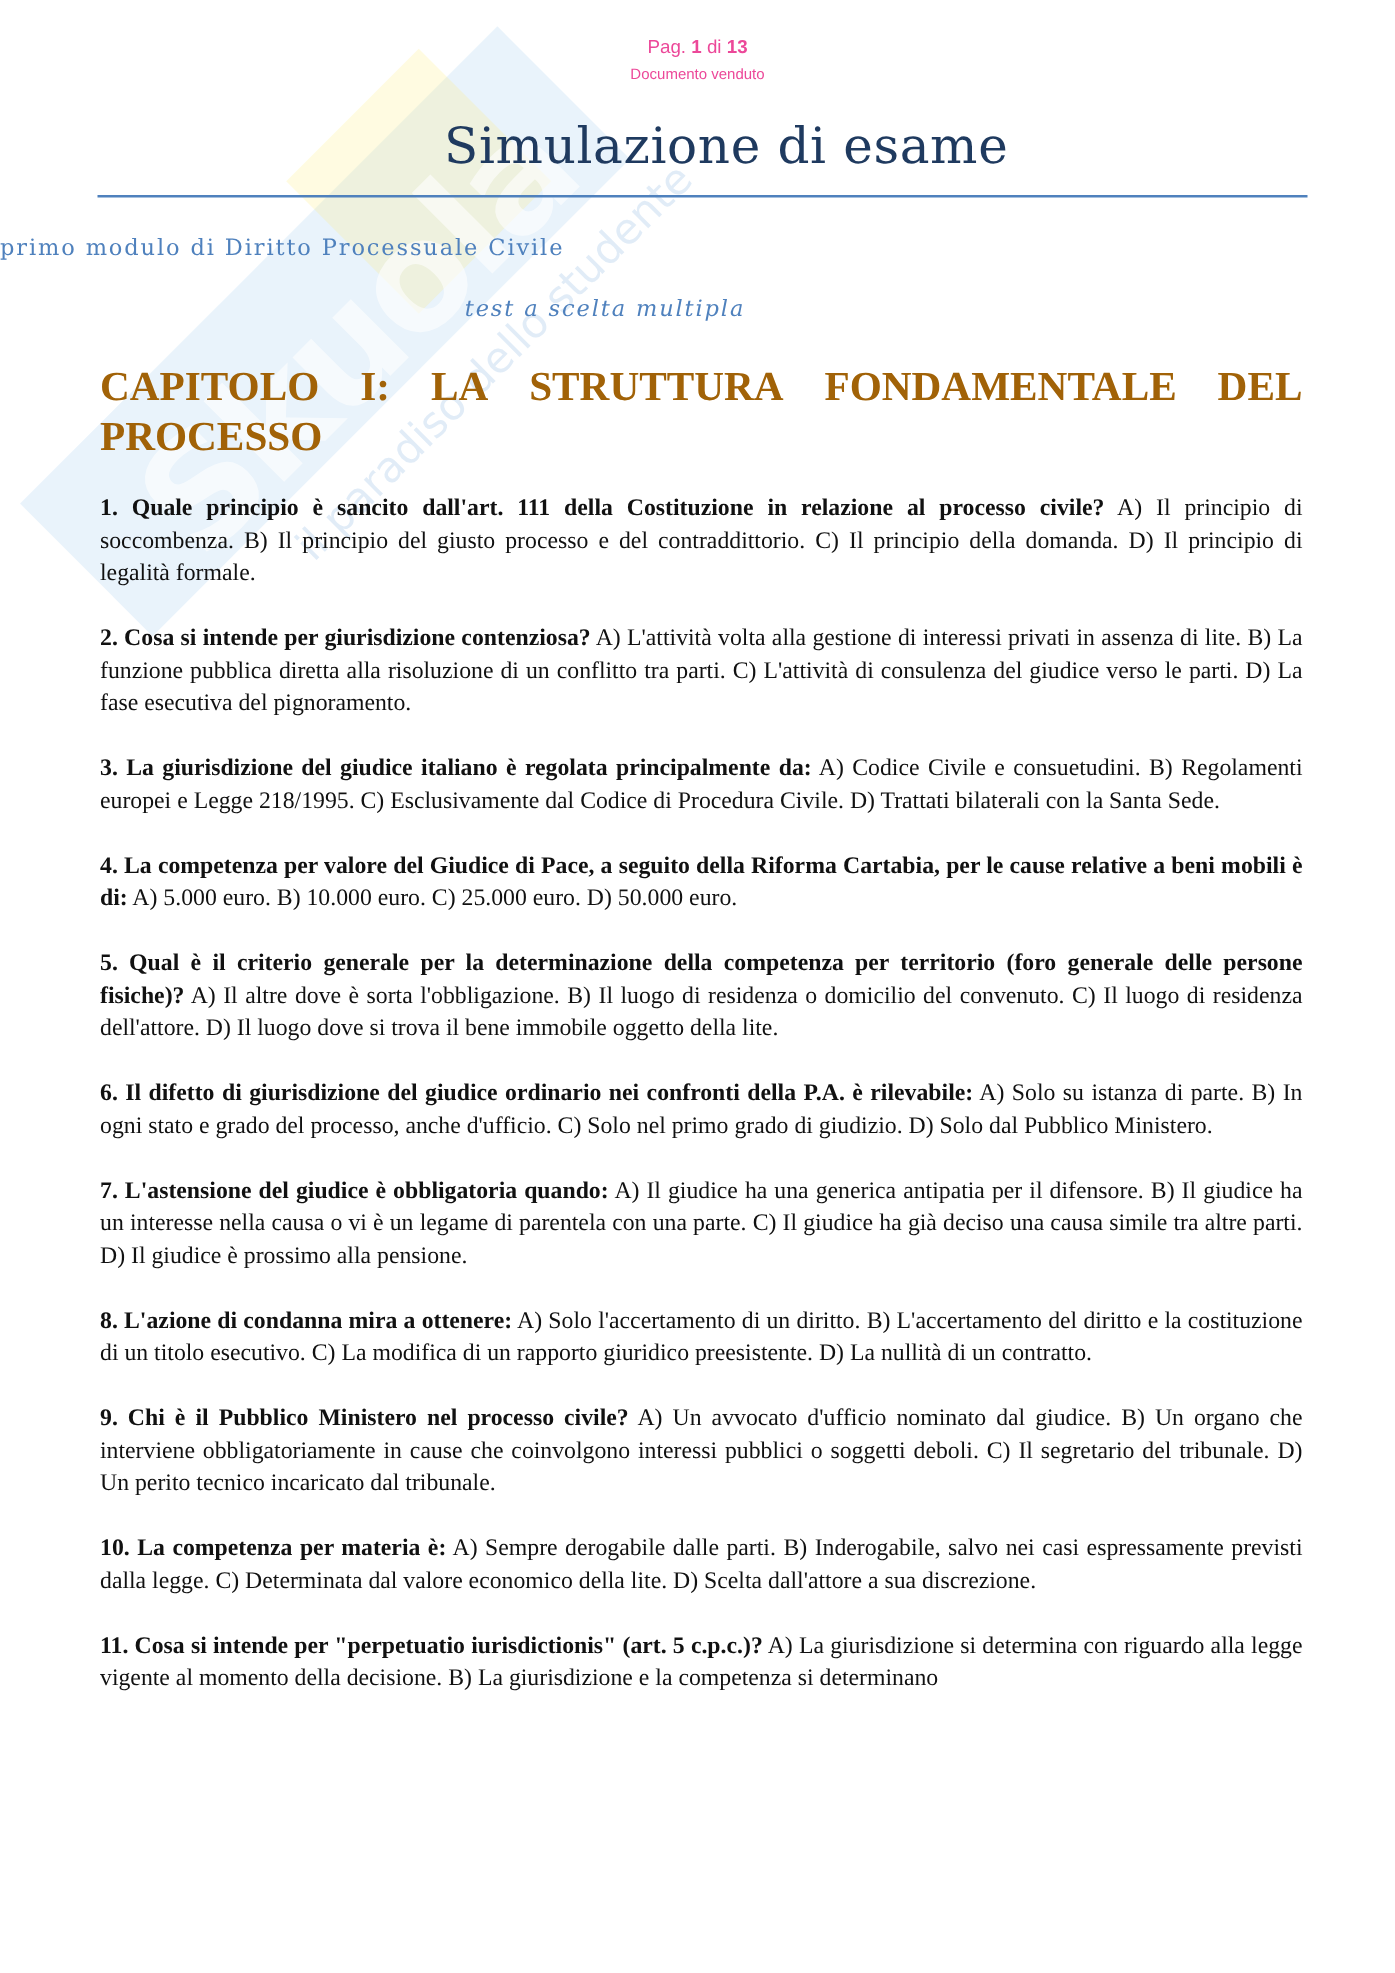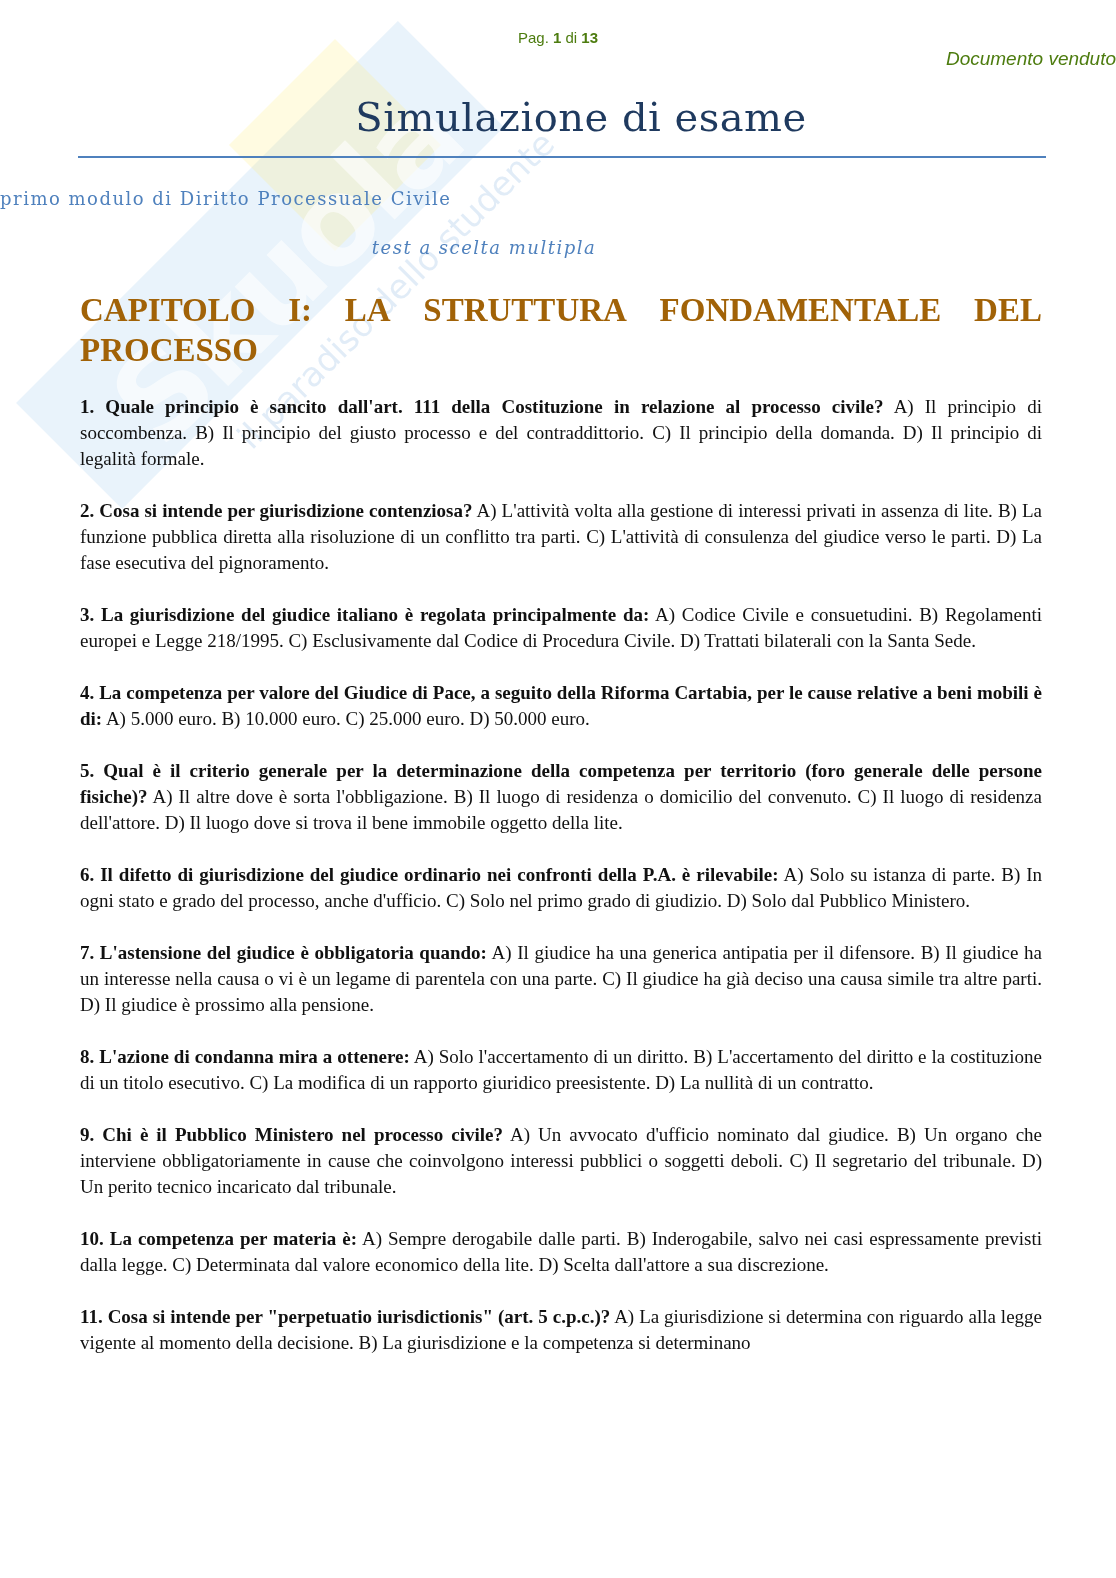--- a/index.html
+++ b/index.html
@@ -9,24 +9,24 @@
   
   .watermark { position: absolute; left: 10px; top: 40px; width: 520px; height: 420px; pointer-events: none; z-index: 0; }
   .wm-band { position: absolute; transform: rotate(-45deg); transform-origin: center; }
   .wm-blue { left: -20px; top: 150px; width: 540px; height: 150px; background: rgba(120,180,230,0.16); }
   .wm-yellow { left: 250px; top: 30px; width: 150px; height: 150px; background: rgba(255,235,120,0.22); }
   .wm-text { position: absolute; left: 60px; top: 160px; transform: rotate(-45deg); font-family: "DejaVu Sans", sans-serif; font-weight: bold; font-size: 120px; color: rgba(255,255,255,0.6); letter-spacing: -4px; }
   .wm-tag { position: absolute; left: 170px; top: 230px; transform: rotate(-45deg); font-family: "DejaVu Sans", sans-serif; font-size: 34px; color: rgba(120,170,220,0.22); white-space: nowrap; }
 
   .content { position: absolute; left: 0; top: 0; width: 1116px; z-index: 1; }
 
-  .header { position: absolute; top: 28px; left: 0; width: 1116px; text-align: center; font-family: "Liberation Sans", sans-serif; color: #4d7c0f; }
+  .header { position: absolute; top: 28px; left: 0; width: 1116px; text-align: center; font-family: "Liberation Sans", sans-serif; color: #ec4899; }
   .page-num { font-size: 15px; line-height: 20px; }
   .page-num b { font-weight: bold; }
-  .sold { font-size: 19px; font-style: italic; line-height: 22px; text-align: right; }
+  .sold { font-size: 12px; line-height: 22px; }
 
   .title { position: absolute; top: 94px; left: 0; width: 1116px; text-align: center; font-family: "DejaVu Serif", serif; font-size: 40px; color: #1f3a5f; letter-spacing: 0.5px; padding-left: 23px; }
   .title-rule { position: absolute; top: 156px; left: 78px; width: 968px; height: 2px; background: #4f81bd; }
 
   .subtitle { position: absolute; top: 188px; left: 0; width: 1116px; text-align: left; font-family: "DejaVu Serif", serif; font-size: 18px; color: #4f81bd; letter-spacing: 1.5px; }
   .subtitle2 { position: absolute; top: 237px; left: 0; width: 968px; text-align: center; font-family: "DejaVu Serif", serif; font-style: italic; font-size: 18px; color: #4f81bd; letter-spacing: 1.5px; }
 
   .chapter { position: absolute; top: 290px; left: 80px; width: 962px; font-family: "Liberation Serif", serif; font-weight: bold; font-size: 33px; line-height: 40px; color: #a16207; text-align: justify; text-align-last: left; }
   .chapter-l1 { display: flex; justify-content: space-between; }
 

